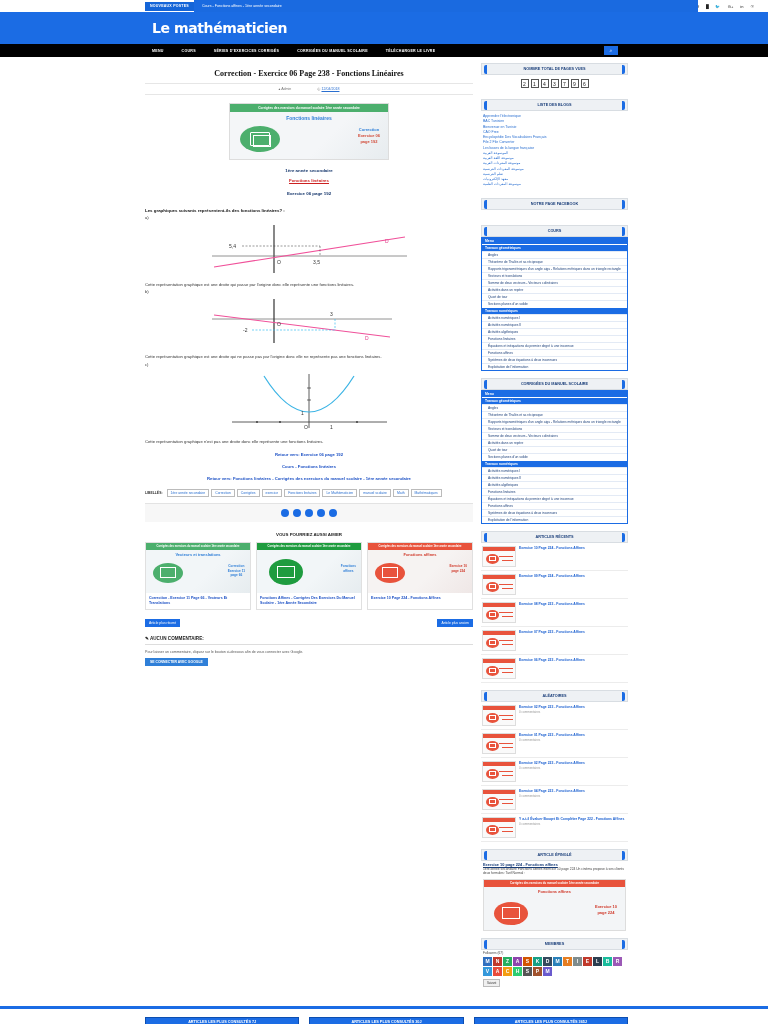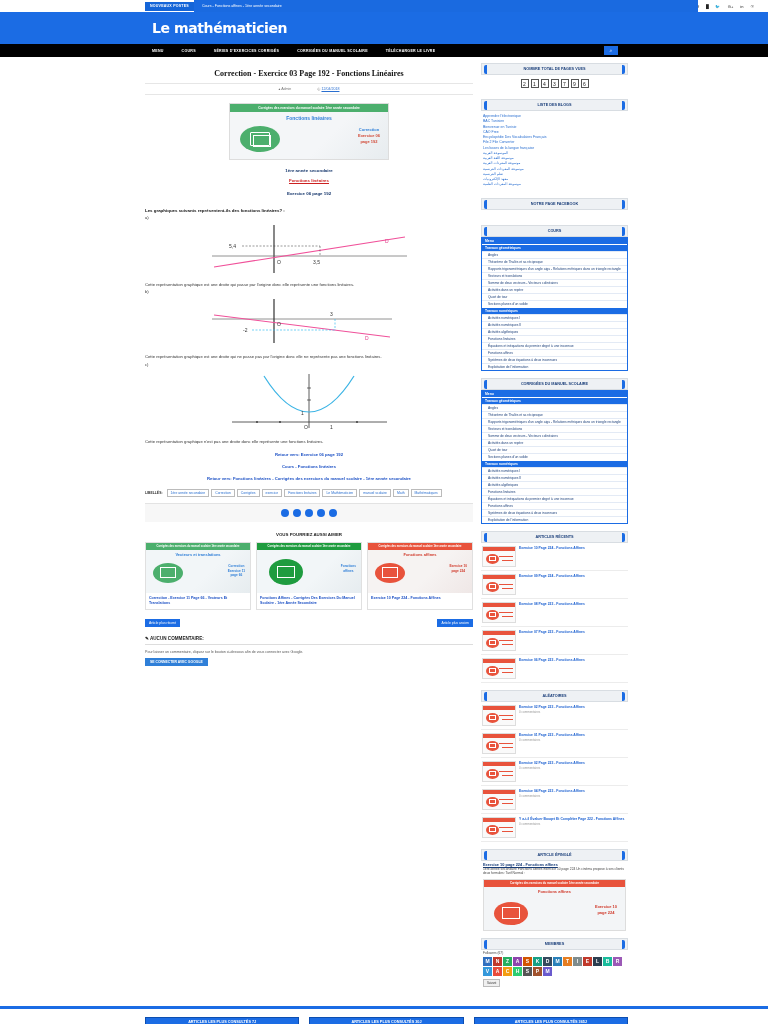--- a/index.html
+++ b/index.html
@@ -198,21 +198,21 @@
     <li>CORRIGÉES DU MANUEL SCOLAIRE</li>
     <li>TÉLÉCHARGER LE LIVRE</li>
   </ul>
   <div class="nav-search">⌕</div>
 </div>
 
 <div class="wrap">
 
   <div class="main">
 
-    <h1 class="post-title">Correction - Exercice 03 Page 192 - Fonctions Linéaires</h1>
+    <h1 class="post-title">Correction - Exercice 06 Page 238 - Fonctions Linéaires</h1>
 
     <div class="post-meta">
       <span>
         <span>▴</span>
         <span>Admin</span>
       </span>
       <span>
         <span>◴</span>
         <a href="#">12/04/2018</a>
       </span>

